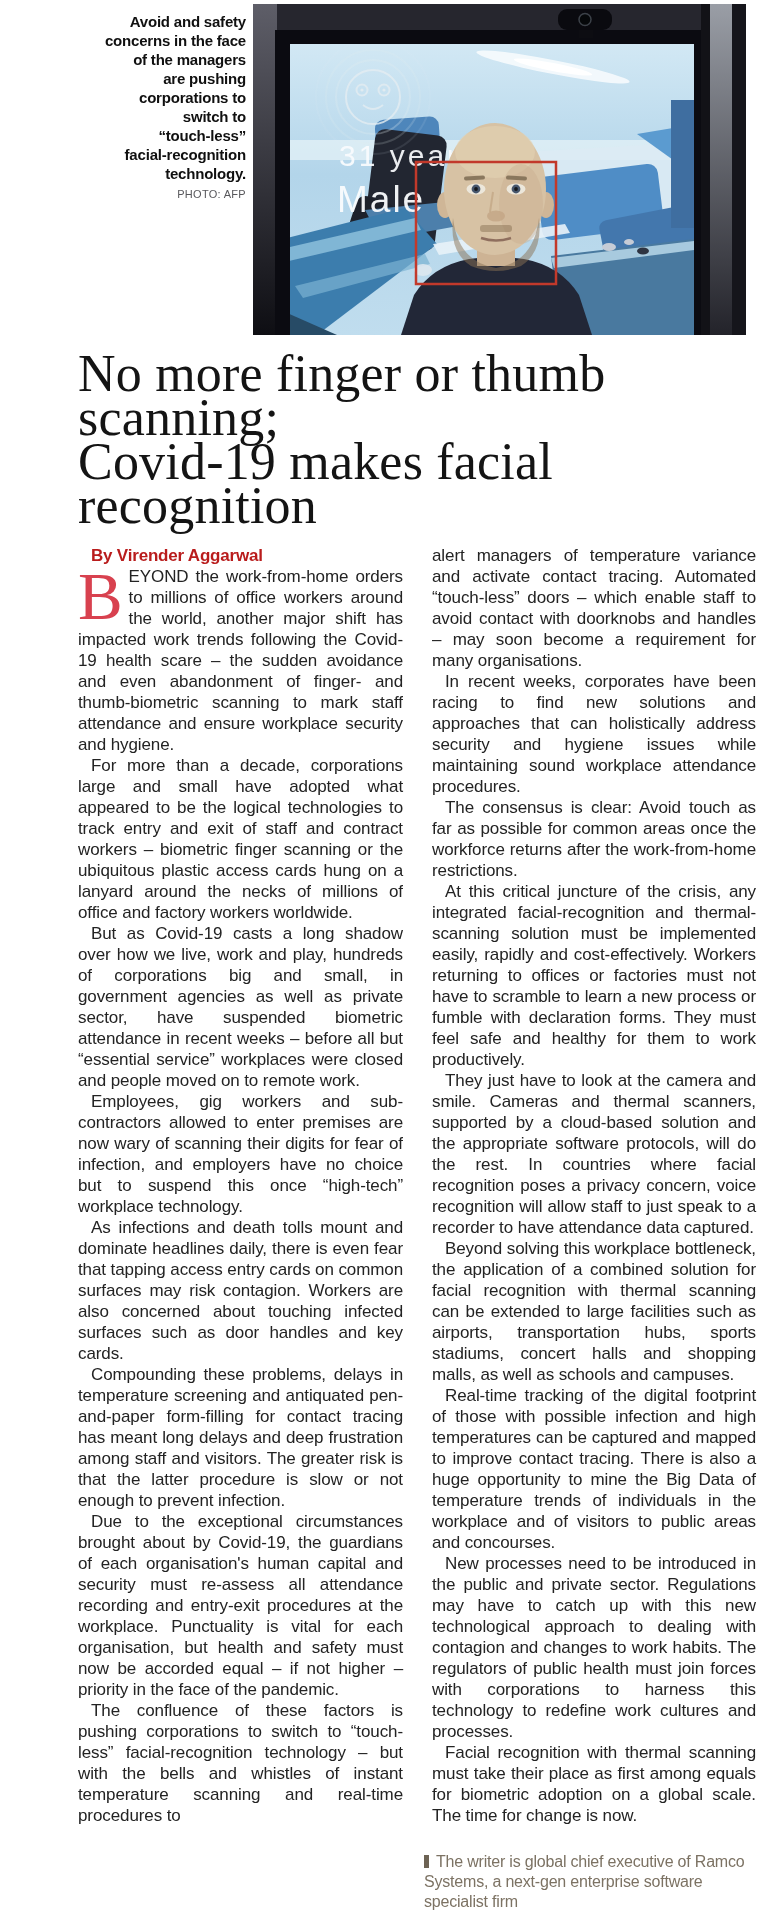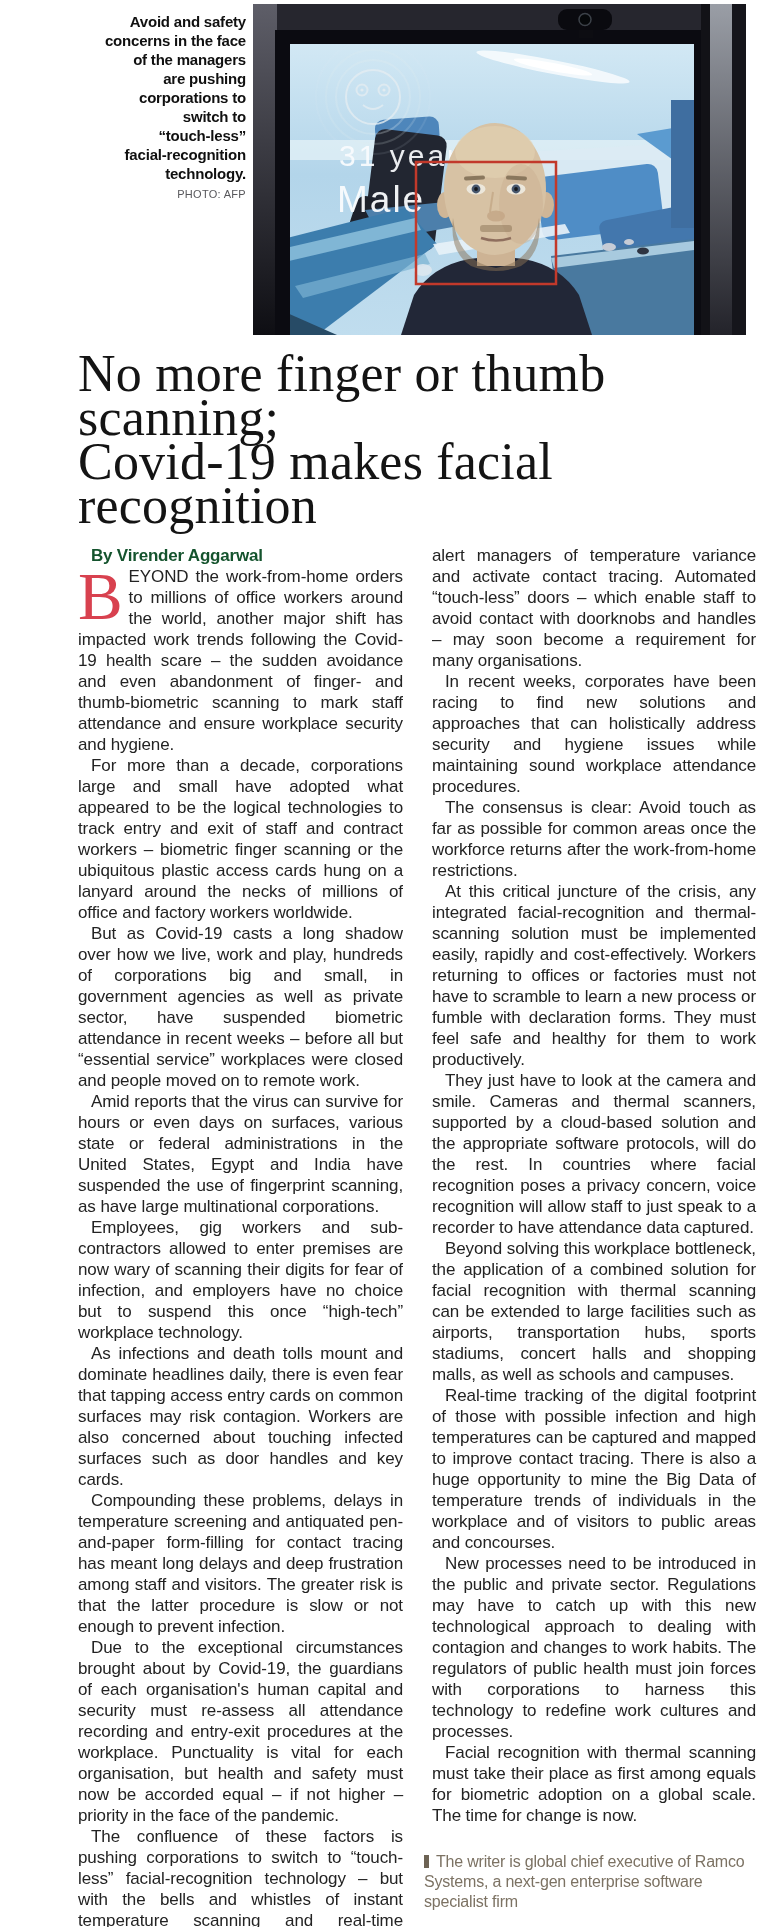--- a/index.html
+++ b/index.html
@@ -20,21 +20,21 @@
   .headline{position:absolute;left:78px;top:352px;width:665px;
             font-family:"Liberation Serif",serif;font-weight:normal;color:#141414;
             font-size:52px;line-height:44px;letter-spacing:0.2px;margin:0;}
   .headline span{display:block;}
 
   
   .col{position:absolute;top:545px;width:325px;text-align:justify;
        font-size:17px;line-height:21px;letter-spacing:-0.1px;}
   .col-left{left:78px;}
   .col-right{left:424px;width:324px;margin-left:8px;}
-  .byline{font-weight:bold;font-size:17px;line-height:21px;color:#14532d;
+  .byline{font-weight:bold;font-size:17px;line-height:21px;color:#b91c1c;
           margin:0 0 8px 0;text-align:left;letter-spacing:-0.2px;}
   .col p{margin:0;text-indent:13px;}
   .col p.lead, .col p.cont{text-indent:0;}
   .dropcap{float:left;font-family:"Liberation Serif",serif;color:#d8414f;
            font-size:67px;line-height:54px;padding:3px 6px 0 0;font-weight:normal;}
 
   
   .writer-note{position:absolute;left:424px;top:1852px;width:322px;
                font-weight:normal;font-size:16px;line-height:20px;color:#7c7263;
                letter-spacing:-0.2px;text-align:left;}
@@ -187,21 +187,20 @@
   <h1 class="headline">
     <span>No more finger or thumb scanning;</span>
     <span>Covid-19 makes facial recognition</span>
   </h1>
 
   <div class="col col-left">
     <p class="byline">By Virender Aggarwal</p>
     <p class="lead"><span class="dropcap">B</span><span>EYOND the work-from-home orders to millions of office workers around the world, another major shift has impacted work trends following the Covid-19 health scare – the sudden avoidance and even abandonment of finger- and thumb-biometric scanning to mark staff attendance and ensure workplace security and hygiene.</span></p>
     <p>For more than a decade, corporations large and small have adopted what appeared to be the logical technologies to track entry and exit of staff and contract workers – biometric finger scanning or the ubiquitous plastic access cards hung on a lanyard around the necks of millions of office and factory workers worldwide.</p>
     <p>But as Covid-19 casts a long shadow over how we live, work and play, hundreds of corporations big and small, in government agencies as well as private sector, have suspended biometric attendance in recent weeks – before all but “essential service” workplaces were closed and people moved on to remote work.</p>
-    <p>Amid reports that the virus can survive for hours or even days on surfaces, various state or federal administrations in the United States, Egypt and India have suspended the use of fingerprint scanning, as have large multinational corporations.</p>
     <p>Employees, gig workers and sub-contractors allowed to enter premises are now wary of scanning their digits for fear of infection, and employers have no choice but to suspend this once “high-tech” workplace technology.</p>
     <p>As infections and death tolls mount and dominate headlines daily, there is even fear that tapping access entry cards on common surfaces may risk contagion. Workers are also concerned about touching infected surfaces such as door handles and key cards.</p>
     <p>Compounding these problems, delays in temperature screening and antiquated pen-and-paper form-filling for contact tracing has meant long delays and deep frustration among staff and visitors. The greater risk is that the latter procedure is slow or not enough to prevent infection.</p>
     <p>Due to the exceptional circumstances brought about by Covid-19, the guardians of each organisation's human capital and security must re-assess all attendance recording and entry-exit procedures at the workplace. Punctuality is vital for each organisation, but health and safety must now be accorded equal – if not higher – priority in the face of the pandemic.</p>
     <p>The confluence of these factors is pushing corporations to switch to “touch-less” facial-recognition technology – but with the bells and whistles of instant temperature scanning and real-time procedures to</p>
   </div>
 
   <div class="col col-right">
     <p class="cont">alert managers of temperature variance and activate contact tracing. Automated “touch-less” doors – which enable staff to avoid contact with doorknobs and handles – may soon become a requirement for many organisations.</p>
     <p>In recent weeks, corporates have been racing to find new solutions and approaches that can holistically address security and hygiene issues while maintaining sound workplace attendance procedures.</p>

